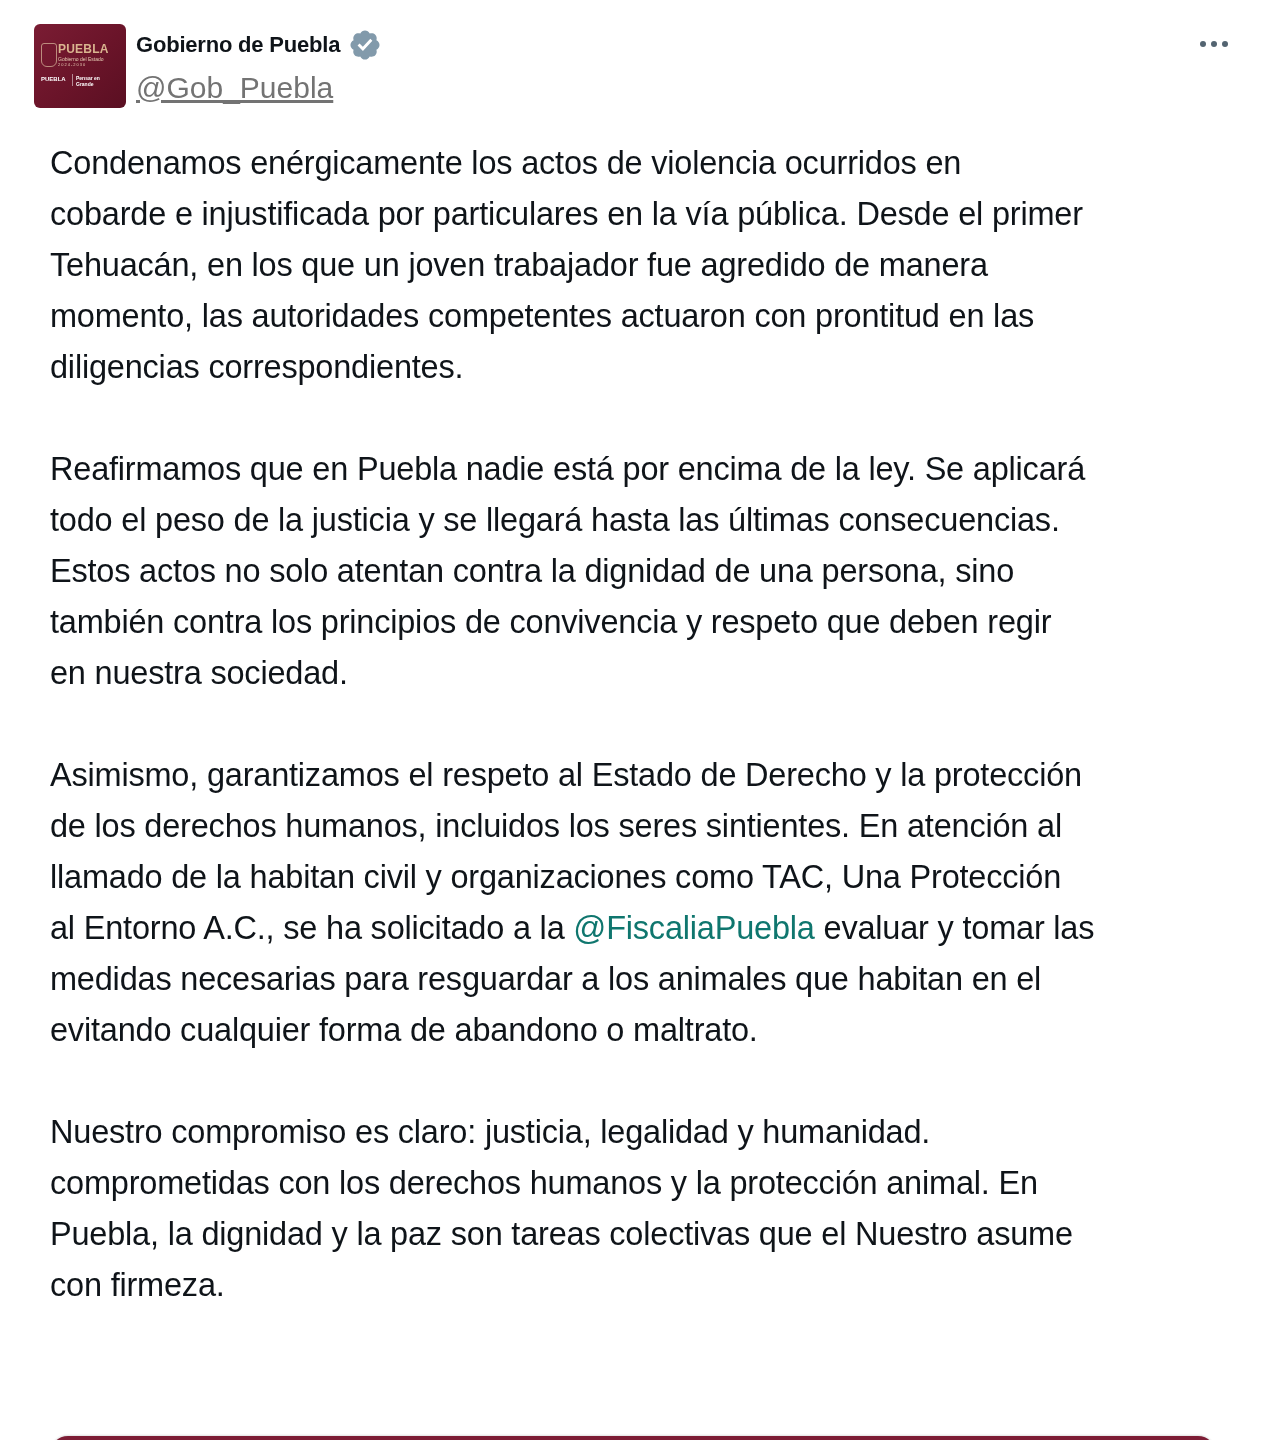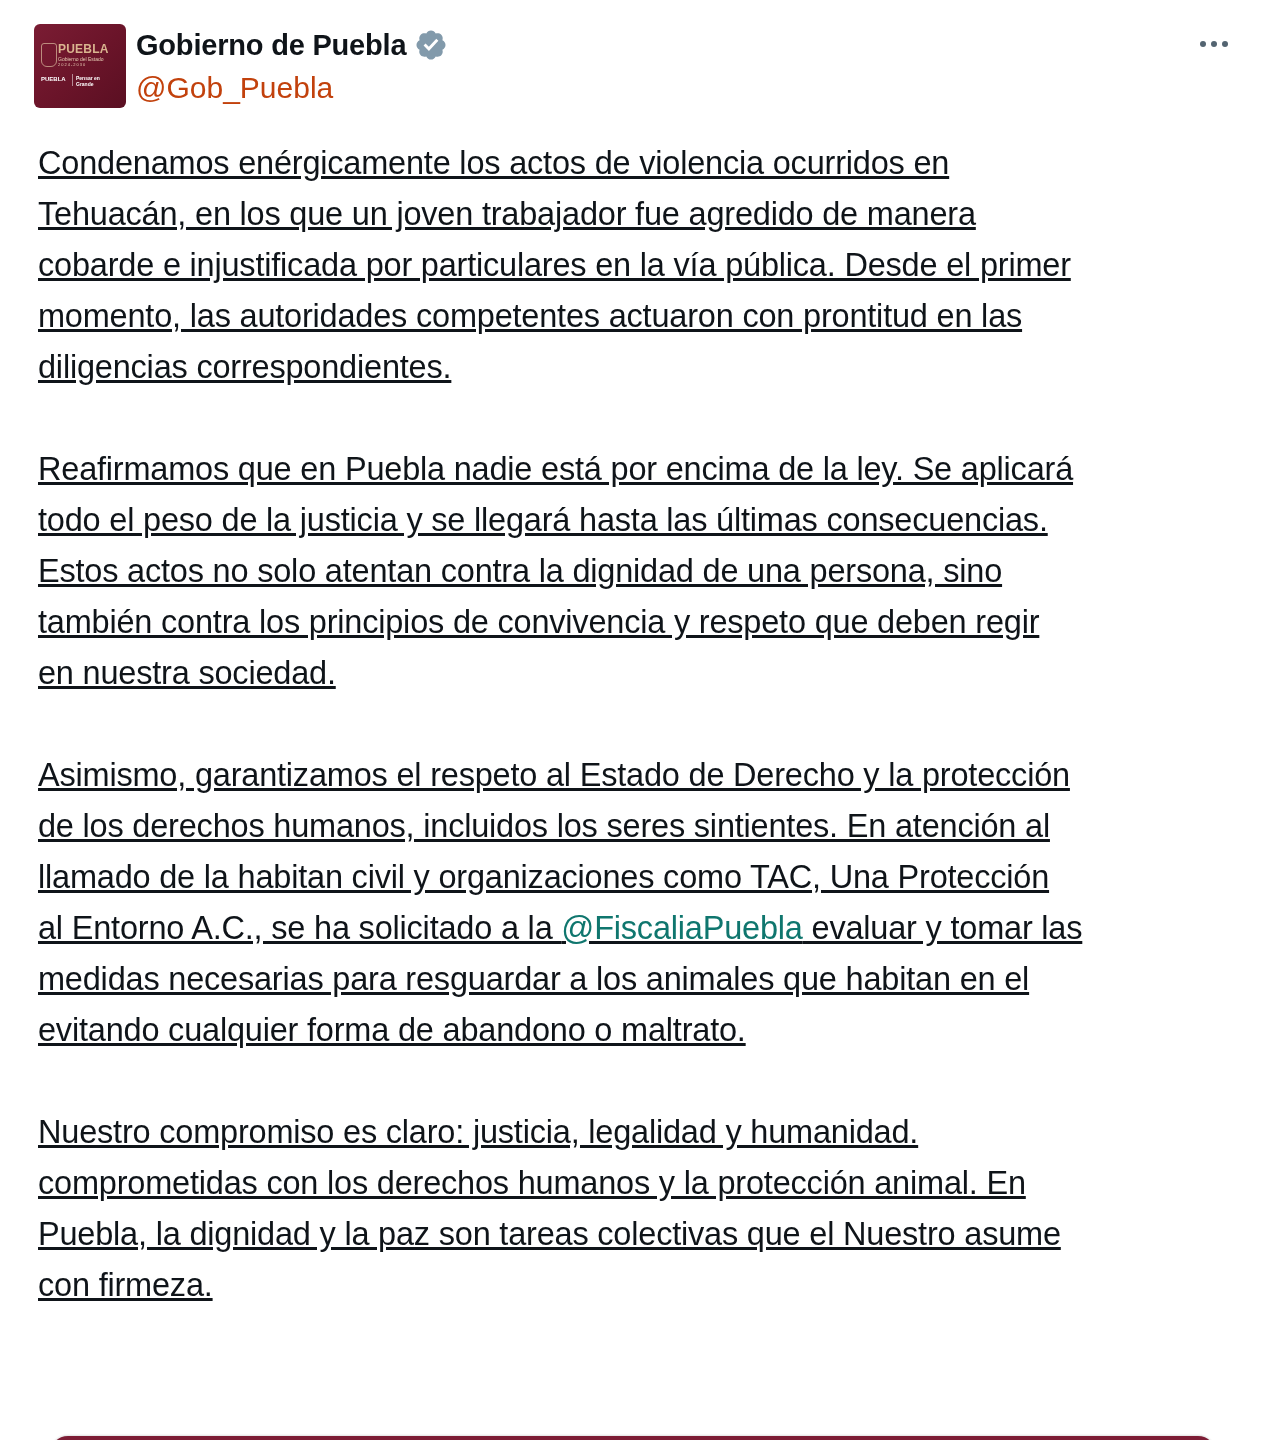--- a/index.html
+++ b/index.html
@@ -108,37 +108,38 @@
       left: 102px;
       top: 2px;
       height: 38px;
       display: flex;
       align-items: center;
       gap: 8px;
     }
     .display-name {
       font-family: "Liberation Sans", sans-serif;
       font-weight: bold;
-      font-size: 29px;
+      font-size: 22px;
       color: #0f1419;
       line-height: 38px;
       letter-spacing: -0.2px;
     }
     .badge {
       width: 34px;
       height: 34px;
       display: inline-block;
     }
     .handle {
       position: absolute;
       left: 102px;
       top: 46px;
       font-size: 30px;
-      color: #c2410c;
+      color: #737373;
       line-height: 36px;
+      text-decoration: underline;
     }
     .more-button {
       position: absolute;
       left: 1190px;
       top: 28px;
       width: 48px;
       height: 32px;
       display: flex;
       align-items: center;
       justify-content: center;
@@ -156,23 +157,22 @@
       left: 34px;
       top: 138px;
       width: 1210px;
       font-family: "Liberation Sans", sans-serif;
       font-size: 32.5px;
       line-height: 51px;
       color: #0f1419;
       letter-spacing: -0.2px;
     }
     .para {
-      margin: 0 0 51px 4px;
+      margin: 0 0 51px 16px;
       white-space: normal;
-      text-decoration: underline;
     }
     .line {
       display: block;
       white-space: nowrap;
     }
     .mention {
       color: #0f766e;
       cursor: pointer;
     }
     .media-card {
@@ -218,22 +218,22 @@
   <div class="more-button">
     <span class="dot"></span>
     <span class="dot"></span>
     <span class="dot"></span>
   </div>
 
   <div class="body-text">
 
     <p class="para">
       <span class="line">Condenamos enérgicamente los actos de violencia ocurridos en</span>
+      <span class="line">cobarde e injustificada por particulares en la vía pública. Desde el primer</span>
       <span class="line">Tehuacán, en los que un joven trabajador fue agredido de manera</span>
-      <span class="line">cobarde e injustificada por particulares en la vía pública. Desde el primer</span>
       <span class="line">momento, las autoridades competentes actuaron con prontitud en las</span>
       <span class="line">diligencias correspondientes.</span>
     </p>
 
     <p class="para">
       <span class="line">Reafirmamos que en Puebla nadie está por encima de la ley. Se aplicará</span>
       <span class="line">todo el peso de la justicia y se llegará hasta las últimas consecuencias.</span>
       <span class="line">Estos actos no solo atentan contra la dignidad de una persona, sino</span>
       <span class="line">también contra los principios de convivencia y respeto que deben regir</span>
       <span class="line">en nuestra sociedad.</span>

